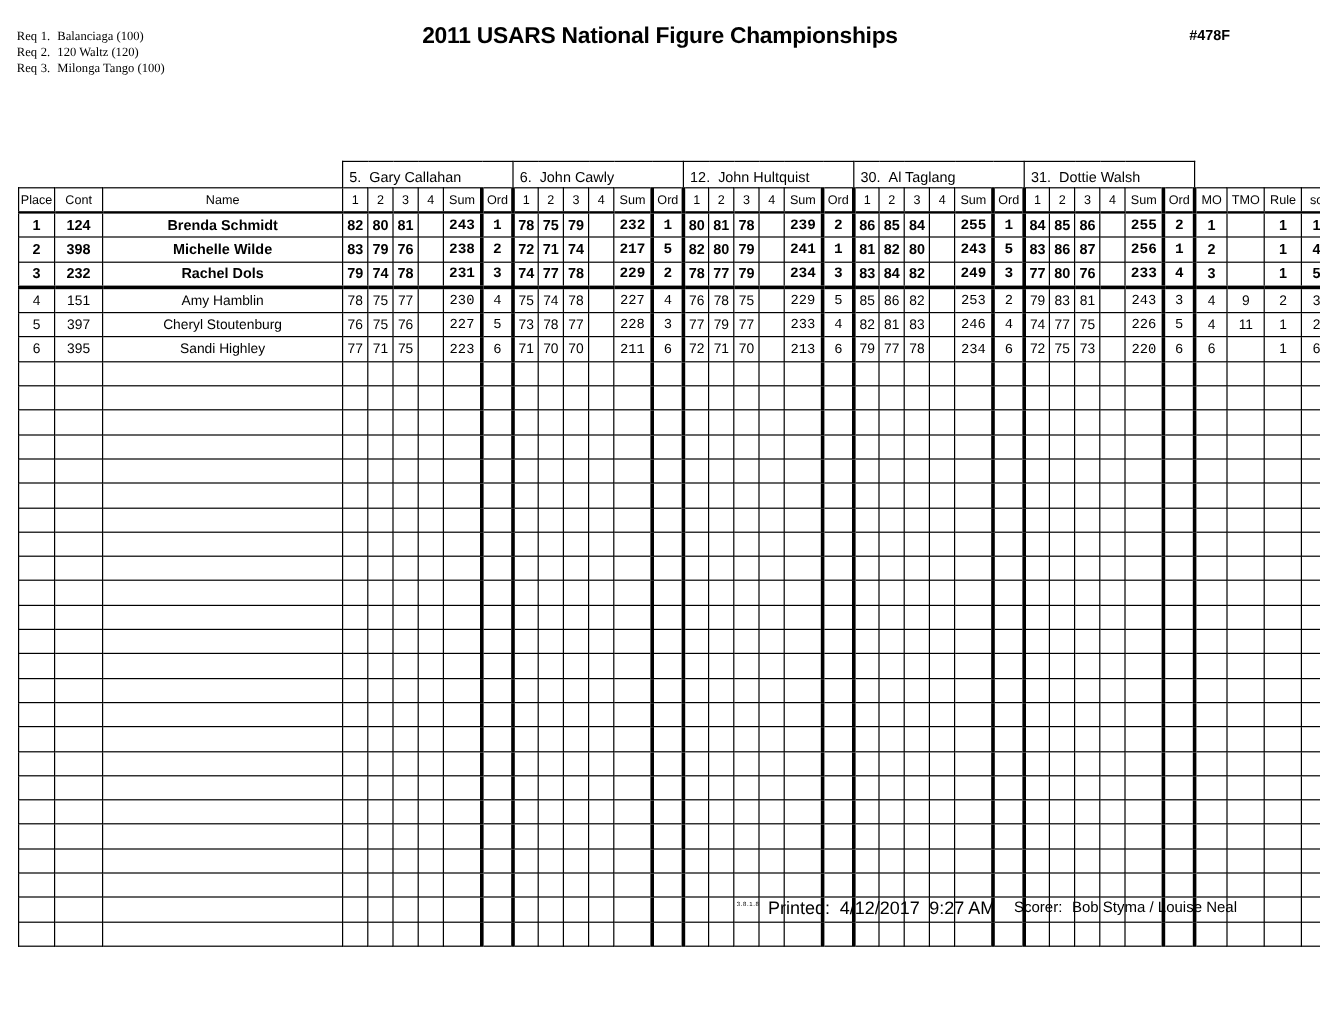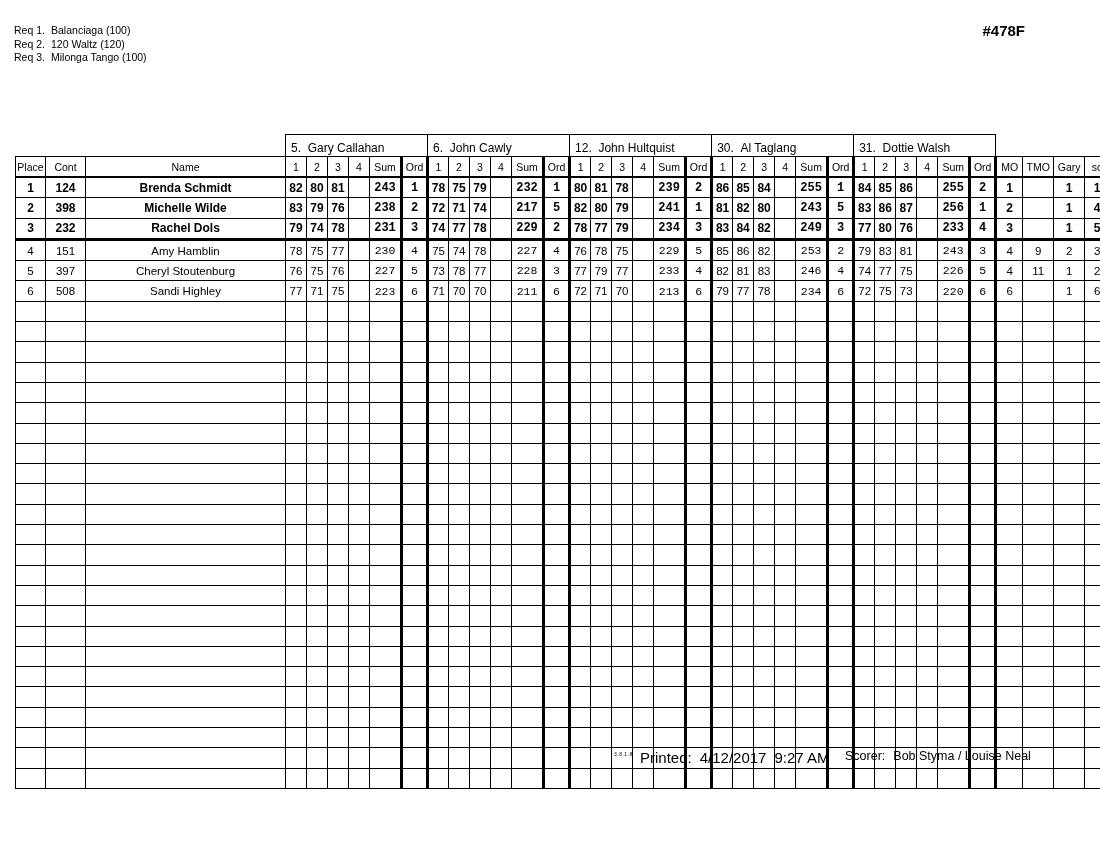--- a/index.html
+++ b/index.html
@@ -17,20 +17,21 @@
   }
 
   
   #req-block {
     position: absolute;
     left: 14px;
     top: 24px;
     font-size: 10.5px;
     line-height: 13.5px;
     white-space: nowrap;
+    font-family: Liberation Serif, serif;
   }
   .req-line { display: block; }
   .req-label { display: inline-block; }
   .req-num { display: inline-block; padding-left: 3px; }
   .req-text { display: inline-block; padding-left: 6px; }
 
   
   #title-area {
     position: absolute;
     left: 0;
@@ -57,21 +58,21 @@
   }
   #report-line {
     font-size: 15px;
     line-height: 22px;
   }
 
   #event-number {
     position: absolute;
     right: 75px;
     top: 22px;
-    font-size: 15px;
+    font-size: 12px;
     font-weight: bold;
   }
 
   
   #sheet {
     position: absolute;
     left: 15px;
     top: 134px;
     width: 1029px;
   }
@@ -169,20 +170,21 @@
   </span>
   <span class="req-line">
     <span class="req-label">Req</span><span class="req-num">2.</span><span class="req-text">120 Waltz (120)</span>
   </span>
   <span class="req-line">
     <span class="req-label">Req</span><span class="req-num">3.</span><span class="req-text">Milonga Tango (100)</span>
   </span>
 </div>
 
 <div id="title-area">
+  <div id="meet-title">2011 USARS National Figure Championships</div>
 </div>
 <div id="event-number">#478F</div>
 
 <div id="sheet">
   <table class="grid">
     <colgroup id="cols">
         <col style="width: 30px;">
         <col style="width: 40px;">
         <col style="width: 200px;">
         <col style="width: 21px;">
@@ -259,21 +261,21 @@
           <td>Sum</td>
           <td class="ord-col">Ord</td>
           <td>1</td>
           <td>2</td>
           <td>3</td>
           <td>4</td>
           <td>Sum</td>
           <td class="ord-col">Ord</td>
           <td>MO</td>
           <td>TMO</td>
-          <td>Gary</td>
+          <td>Rule</td>
           <td>so</td>
         </tr>
     </thead>
     <tbody id="table-body">
         <tr class="medalist">
           <td class="c-place">1</td>
           <td class="c-cont">124</td>
           <td class="c-name">Brenda Schmidt</td>
           <td class="c-score">82</td>
           <td class="c-score">80</td>
@@ -461,21 +463,21 @@
           <td class="c-score"></td>
           <td class="c-sum">226</td>
           <td class="c-sum ord-col">5</td>
           <td class="c-score">4</td>
           <td class="c-score">11</td>
           <td class="c-score">1</td>
           <td class="c-score">2</td>
         </tr>
         <tr>
           <td class="c-place">6</td>
-          <td class="c-cont">508</td>
+          <td class="c-cont">395</td>
           <td class="c-name">Sandi Highley</td>
           <td class="c-score">77</td>
           <td class="c-score">71</td>
           <td class="c-score">75</td>
           <td class="c-score"></td>
           <td class="c-sum">223</td>
           <td class="c-sum ord-col">6</td>
           <td class="c-score">71</td>
           <td class="c-score">70</td>
           <td class="c-score">70</td>

